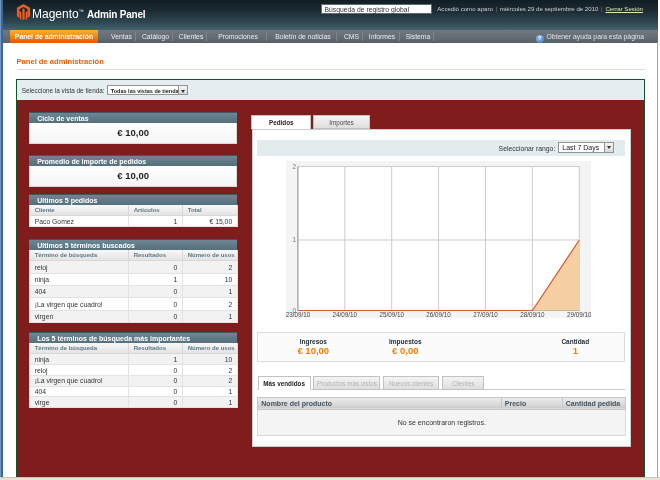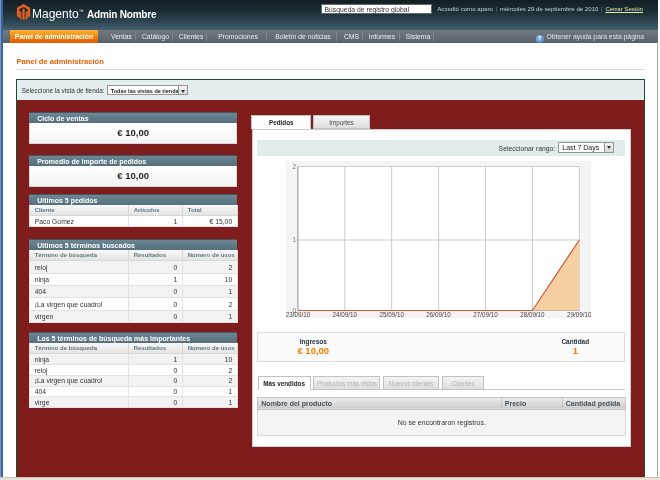--- a/index.html
+++ b/index.html
@@ -75,21 +75,21 @@
 </head>
 <body>
 <div id="page">
   <div class="abs" id="header">
     <svg class="abs" id="logo" width="15" height="18.5" viewBox="0 0 15 21">
       <path d="M7.5 0 L15 4.3 L15 14 L12.2 15.7 L12.2 6 L7.5 3.3 L2.8 6 L2.8 15.7 L0 14 L0 4.3 Z" fill="#e85d22"></path>
       <path d="M6.2 5.8 L6.2 17.2 L7.5 18 L8.8 17.2 L8.8 5.8 L7.5 5 Z" fill="#e85d22"></path>
       <path d="M2.8 15.7 L2.8 8 L5 9.2 L5 18.6 Z" fill="#e85d22"></path>
       <path d="M12.2 15.7 L12.2 8 L10 9.2 L10 18.6 Z" fill="#e85d22"></path>
     </svg>
-    <div class="abs" id="brand">Magento<sup>™</sup> <b>Admin Nombre</b></div>
+    <div class="abs" id="brand">Magento<sup>™</sup> <b>Admin Panel</b></div>
     <div class="abs" id="searchbox">Búsqueda de registro global</div>
     <div class="abs" id="headright">Accedió como aparo <span class="sep">|</span> miércoles 29 de septiembre de 2010 <span class="sep">|</span> <a>Cerrar Sesión</a></div>
   </div>
   <div class="abs" id="nav">
     <div id="navactive">Panel de administración</div>
     <div class="navitem" style="left:100px;width:37px;">Ventas</div>
     <div class="navsep" style="left:131.5px;"></div>
     <div class="navitem" style="left:134px;width:37px;">Catálogo</div>
     <div class="navsep" style="left:168.5px;"></div>
     <div class="navitem" style="left:171px;width:34px;">Clientes</div>
@@ -271,20 +271,24 @@
           <text x="246.4" y="156">28/09/10</text>
           <text x="293.3" y="156">29/09/10</text>
         </g>
       </svg>
 
       <div id="totals">
         <div class="cell" style="left:9px;">
             <div class="cl">Ingresos</div>
             <div class="cv">€ 10,00</div>
           </div>
+        <div class="cell" style="left:101px;">
+            <div class="cl">Impuestos</div>
+            <div class="cv">€ 0,00</div>
+          </div>
         <div class="cell" style="left:271px;">
             <div class="cl">Cantidad</div>
             <div class="cv">1</div>
           </div>
       </div>
 
       <div class="tab active" style="left:4.8px;top:245.5px;width:53px;">Más vendidos</div>
       <div class="tab dis" style="left:60.7px;top:245.5px;width:67px;">Productos más vistos</div>
       <div class="tab dis" style="left:130.4px;top:245.5px;width:56px;">Nuevos clientes</div>
       <div class="tab dis" style="left:189.5px;top:245.5px;width:41.7px;">Clientes</div>

